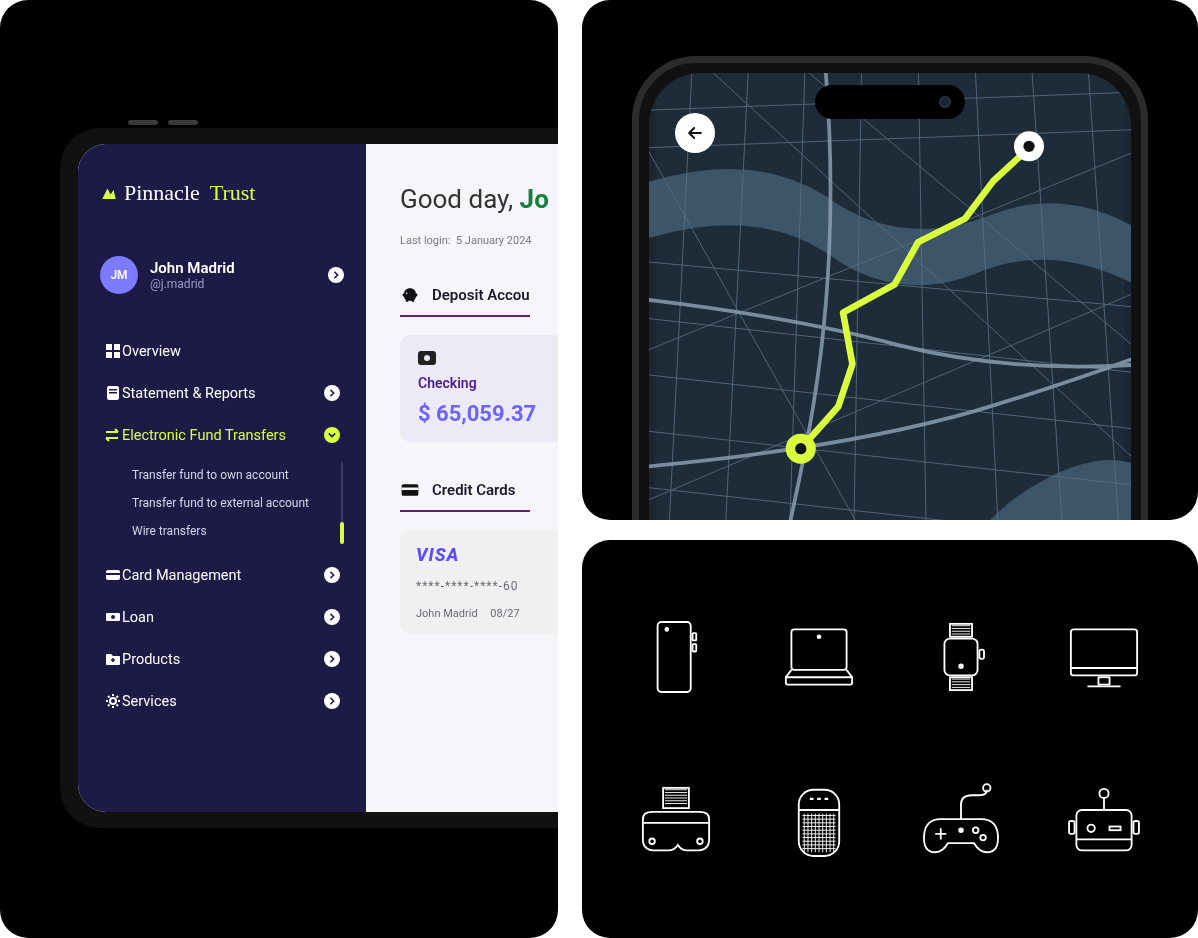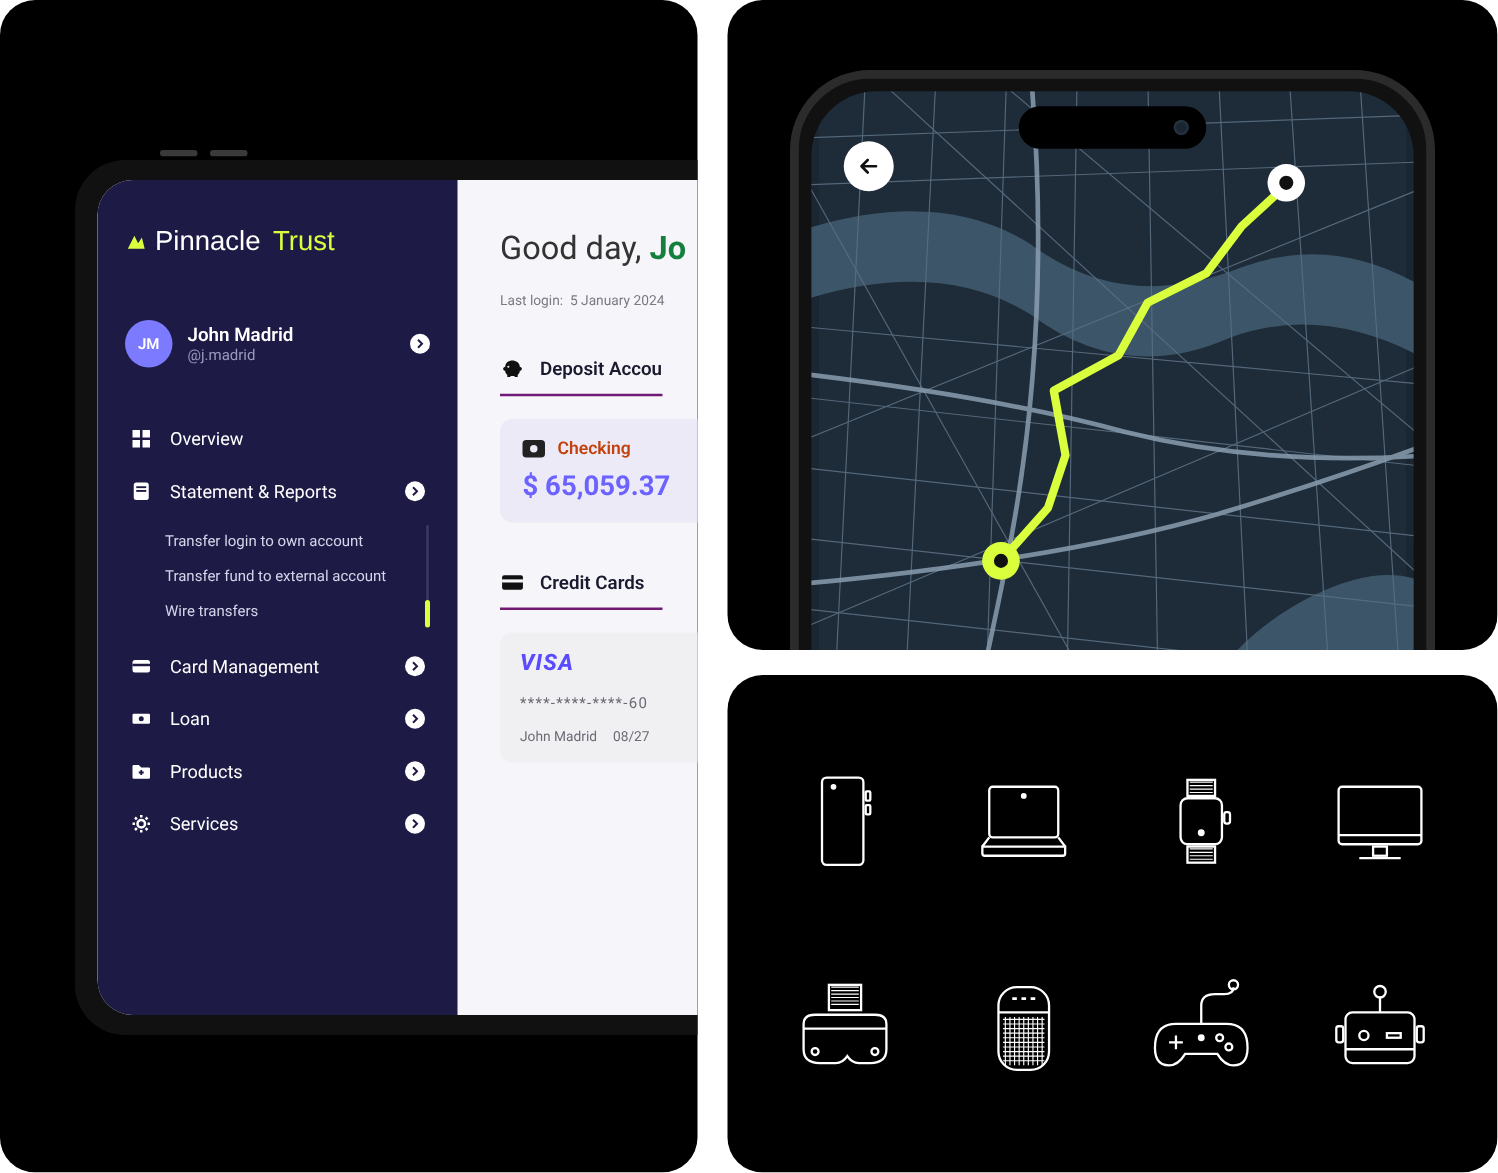--- a/index.html
+++ b/index.html
@@ -50,21 +50,21 @@
     color: #fff;
     padding: 36px 22px 20px 22px;
     display: flex;
     flex-direction: column;
     gap: 4px;
   }
   .brand {
     display: flex;
     align-items: center;
     gap: 6px;
-    font-family: Liberation Sans, sans-serif;
+    font-family: Liberation Serif, serif;
     font-size: 22px;
     margin-bottom: 46px;
   }
   .brand .logo {
     width: 18px; height: 18px;
     color: #d9ff3d;
   }
   .brand .b1 { color: #fff; }
   .brand .b2 { color: #d9ff3d; margin-left: 4px; }
 
@@ -80,21 +80,20 @@
     color: #fff;
     display: flex; align-items: center; justify-content: center;
     font-size: 12px; font-weight: 600;
   }
   .profile-text { flex: 1; }
   .profile-name { font-size: 15px; font-weight: 600; }
   .profile-handle { font-size: 12px; color: #9a99c0; }
 
   .nav-item {
     display: flex; align-items: center;
-    gap: 14px;
     padding: 10px 4px;
     font-size: 14.5px;
     color: #fff;
     cursor: pointer;
   }
   .nav-item.active { color: #d9ff3d; }
   .nav-item .ic { width: 18px; height: 18px; flex-shrink: 0; display:flex; align-items:center; justify-content:center;}
   .nav-item .label { flex: 1; }
   .chevron-badge {
     width: 16px; height:16px;
@@ -135,21 +134,21 @@
     width:130px;
   }
   .section-head .sic { width:20px; height:20px; color:#111;}
   .acct-card {
     margin-top:18px;
     background:#eceaf7;
     border-radius:10px;
     padding:16px 18px;
     width:240px;
   }
-  .acct-row { display:flex; align-items:center; gap:10px; font-size:14px; font-weight:600; color:#c2410c;}
+  .acct-row { display:flex; align-items:flex-start; gap:10px; font-size:14px; font-weight:600; color:#4c1d95;flex-direction:column;}
   .acct-row .camic { width:18px; height:14px; background:#222; border-radius:3px; position:relative;}
   .acct-row .camic::after{content:''; position:absolute; width:6px; height:6px; background:#eceaf7; border-radius:50%; left:6px; top:4px;}
   .acct-balance { font-size:22px; font-weight:700; color:#6b62ff; margin-top:10px;}
   .credit-card-box {
     margin-top:18px;
     background:#f0f0f3;
     border-radius:10px;
     padding:14px 16px;
     width:240px;
     font-size:12px; color:#555;
@@ -264,24 +263,37 @@
               </svg>
           </span>
           <span class="label">Statement &amp; Reports</span>
           <div class="chevron-badge">
               <svg width="8" height="8" viewBox="0 0 10 10">
                 <path d="M3 1 L7 5 L3 9" stroke="currentColor" stroke-width="2" fill="none"></path>
               </svg>
             </div>
         </div>
 
+        <div class="nav-item active">
+          <span class="ic">
+            <svg viewBox="0 0 16 16" width="16" height="16" stroke="currentColor" stroke-width="2" fill="none">
+                <path d="M1 5 H13 M13 5 L10 2 M1 11 H13 M1 11 L4 14"></path>
+              </svg>
+          </span>
+          <span class="label">Electronic Fund Transfers</span>
+          <div class="chevron-badge">
+              <svg width="8" height="8" viewBox="0 0 10 10">
+                <path d="M1 3 L5 7 L9 3" stroke="#1d1b45" stroke-width="2" fill="none"></path>
+              </svg>
+            </div>
+        </div>
 
         <div class="sub-nav">
           <div class="sub-nav-items">
-            <div class="sub-nav-item">Transfer login to own account</div>
+            <div class="sub-nav-item">Transfer fund to own account</div>
             <div class="sub-nav-item">Transfer fund to external account</div>
             <div class="sub-nav-item">Wire transfers</div>
           </div>
           <div class="sub-rail">
             <div class="sub-rail-track"></div>
             <div class="sub-rail-thumb"></div>
           </div>
         </div>
 
         <div class="nav-item">

